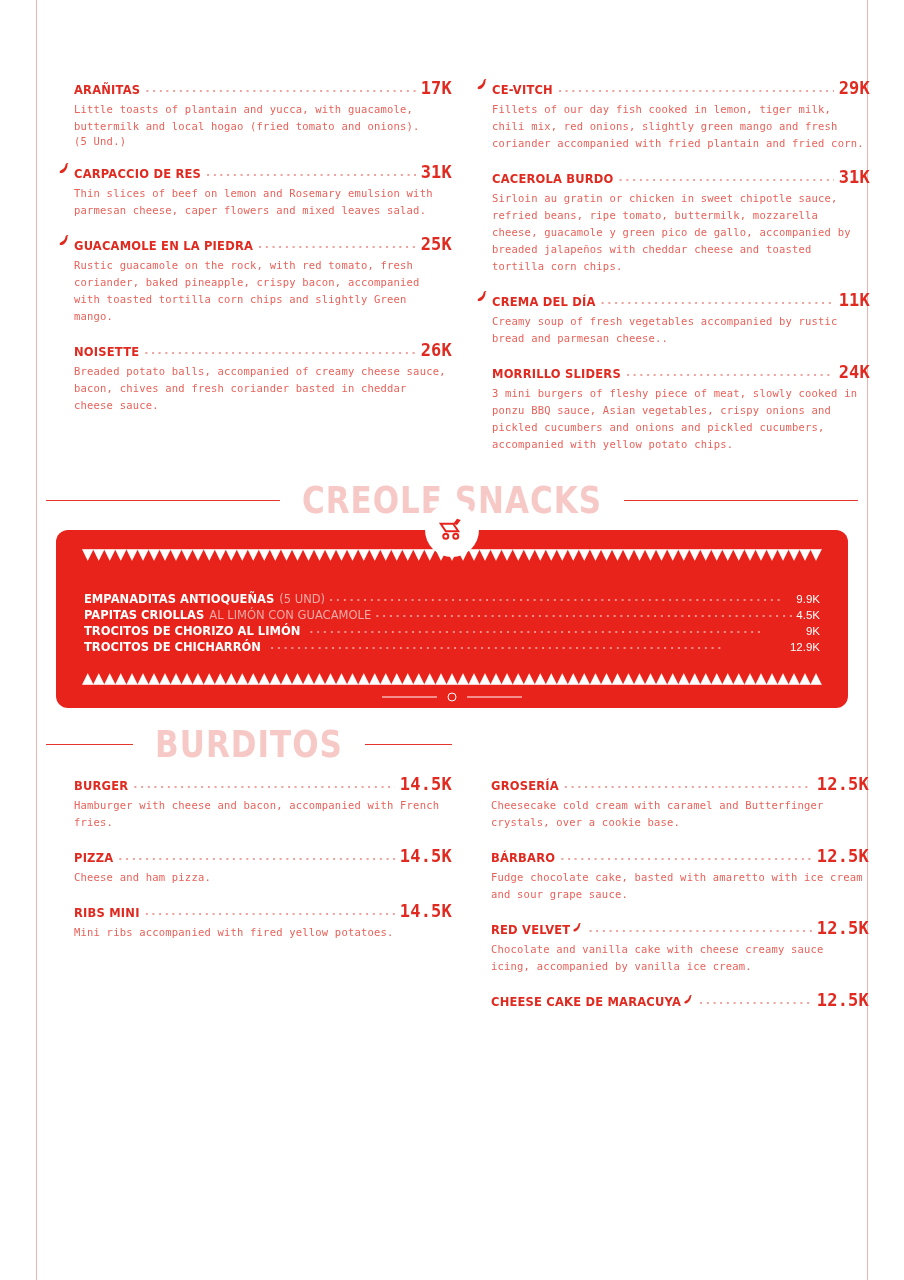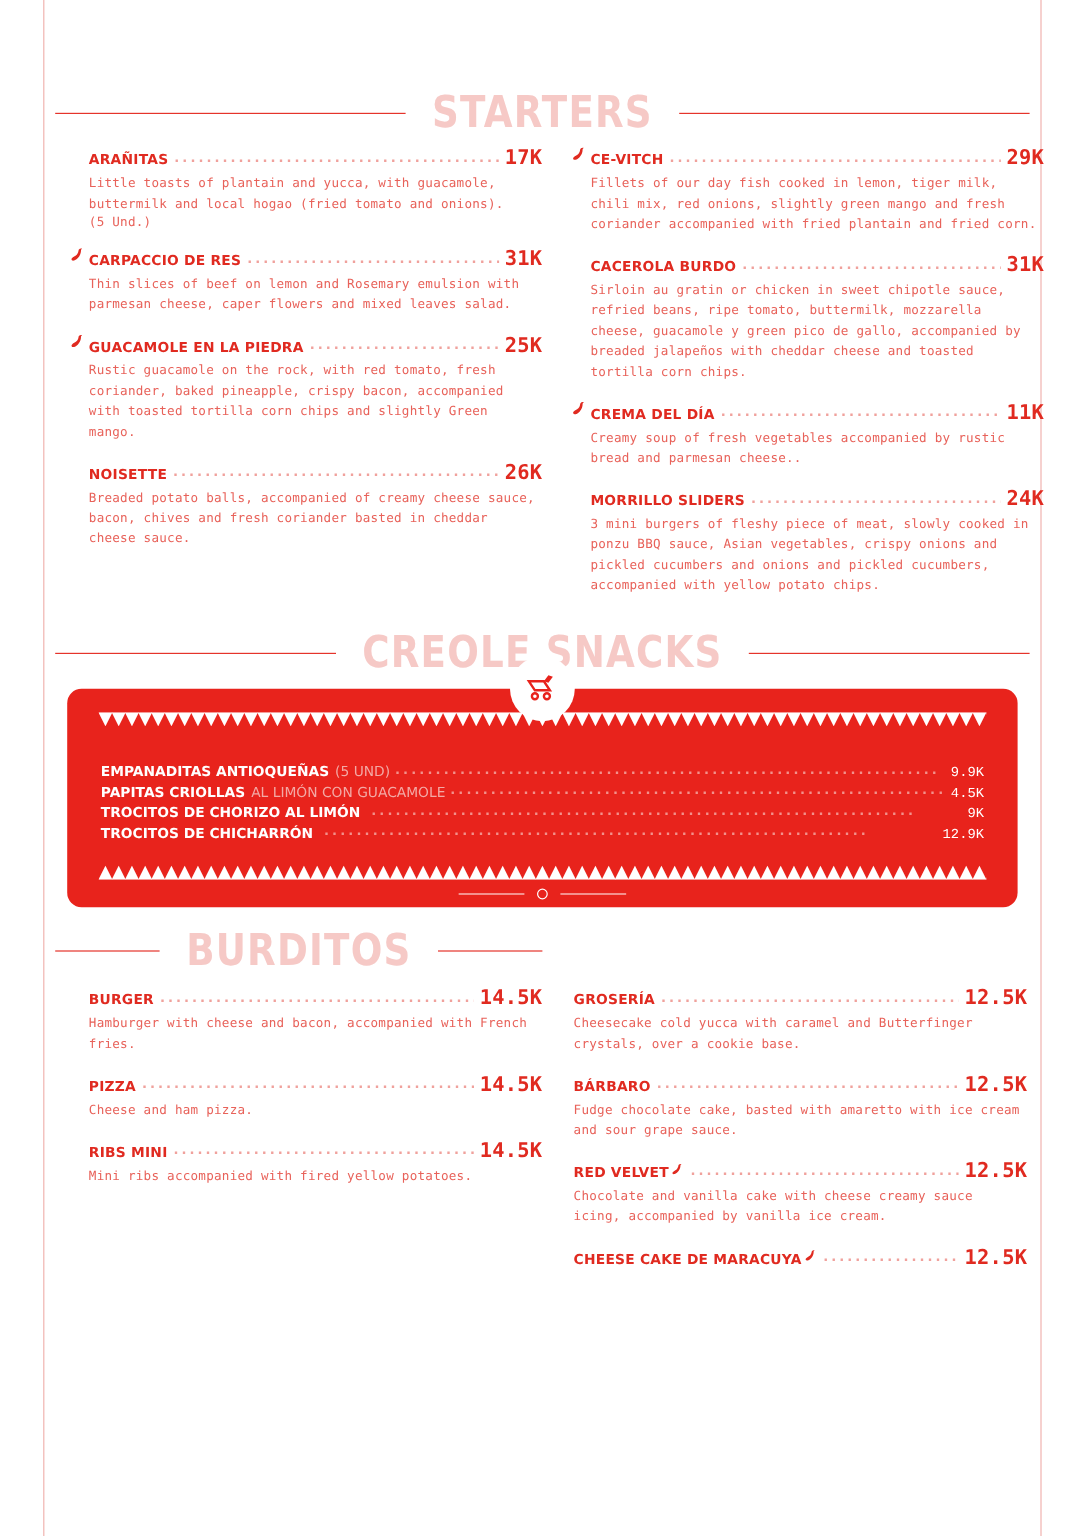--- a/index.html
+++ b/index.html
@@ -201,21 +201,21 @@
     overflow: hidden;
     color: #f2918c;
     letter-spacing: 2.6px;
     font-size: 11px;
     margin: 0 4px;
     position: relative;
     top: -2px;
   }
   .banner-row .b-price {
     flex: 0 0 auto;
-    font-family: Liberation Mono, monospace;
+    font-family: Liberation Sans, sans-serif;
     font-size: 11.5px;
     font-weight: normal;
     color: #ffffff;
   }
   .banner-bottom-deco {
     position: absolute;
     bottom: 6px;
     left: 50%;
     transform: translateX(-50%);
     width: 140px;
@@ -224,42 +224,38 @@
 
   
   .dual-heads {
     display: flex;
     margin-top: 14px;
   }
   .dual-heads .half { width: 50%; position: relative; }
 
   .bottom-cols {
     display: flex;
-    gap: 26px;
+    gap: 39px;
     padding: 8px 28px 0 28px;
     box-sizing: border-box;
     justify-content: space-between;
   }
   .bottom-cols .col { width: 50%; }
   .bottom-cols .dots { color: #f0a19c; }
 </style>
 </head>
 <body>
 
 <div class="page">
   <div class="edge-rule left"></div>
   <div class="edge-rule right"></div>
 
   <div class="content">
 
     <div style="height:72px"></div>
-    <div class="section-head">
-      <div class="line"></div>
-      <h2>STARTERS</h2>
-    </div>
 
     <div class="cols">
 
       <div class="col">
 
         <div class="item">
           <div class="item-line">
             <span class="item-name">ARAÑITAS</span>
             <span class="dots">..............................................</span>
             <span class="price">17K</span>
@@ -451,21 +447,21 @@
         </div>
       </div>
 
       <div class="col">
         <div class="item">
           <div class="item-line">
             <span class="item-name">GROSERÍA</span>
             <span class="dots">......................................................</span>
             <span class="price">12.5K</span>
           </div>
-          <div class="desc">Cheesecake cold yucca with caramel and Butterfinger crystals, over a cookie base.</div>
+          <div class="desc">Cheesecake cold cream with caramel and Butterfinger crystals, over a cookie base.</div>
         </div>
         <div class="item">
           <div class="item-line">
             <span class="item-name">BÁRBARO</span>
             <span class="dots">......................................................</span>
             <span class="price">12.5K</span>
           </div>
           <div class="desc">Fudge chocolate cake, basted with amaretto with ice cream and sour grape sauce.</div>
         </div>
         <div class="item">

